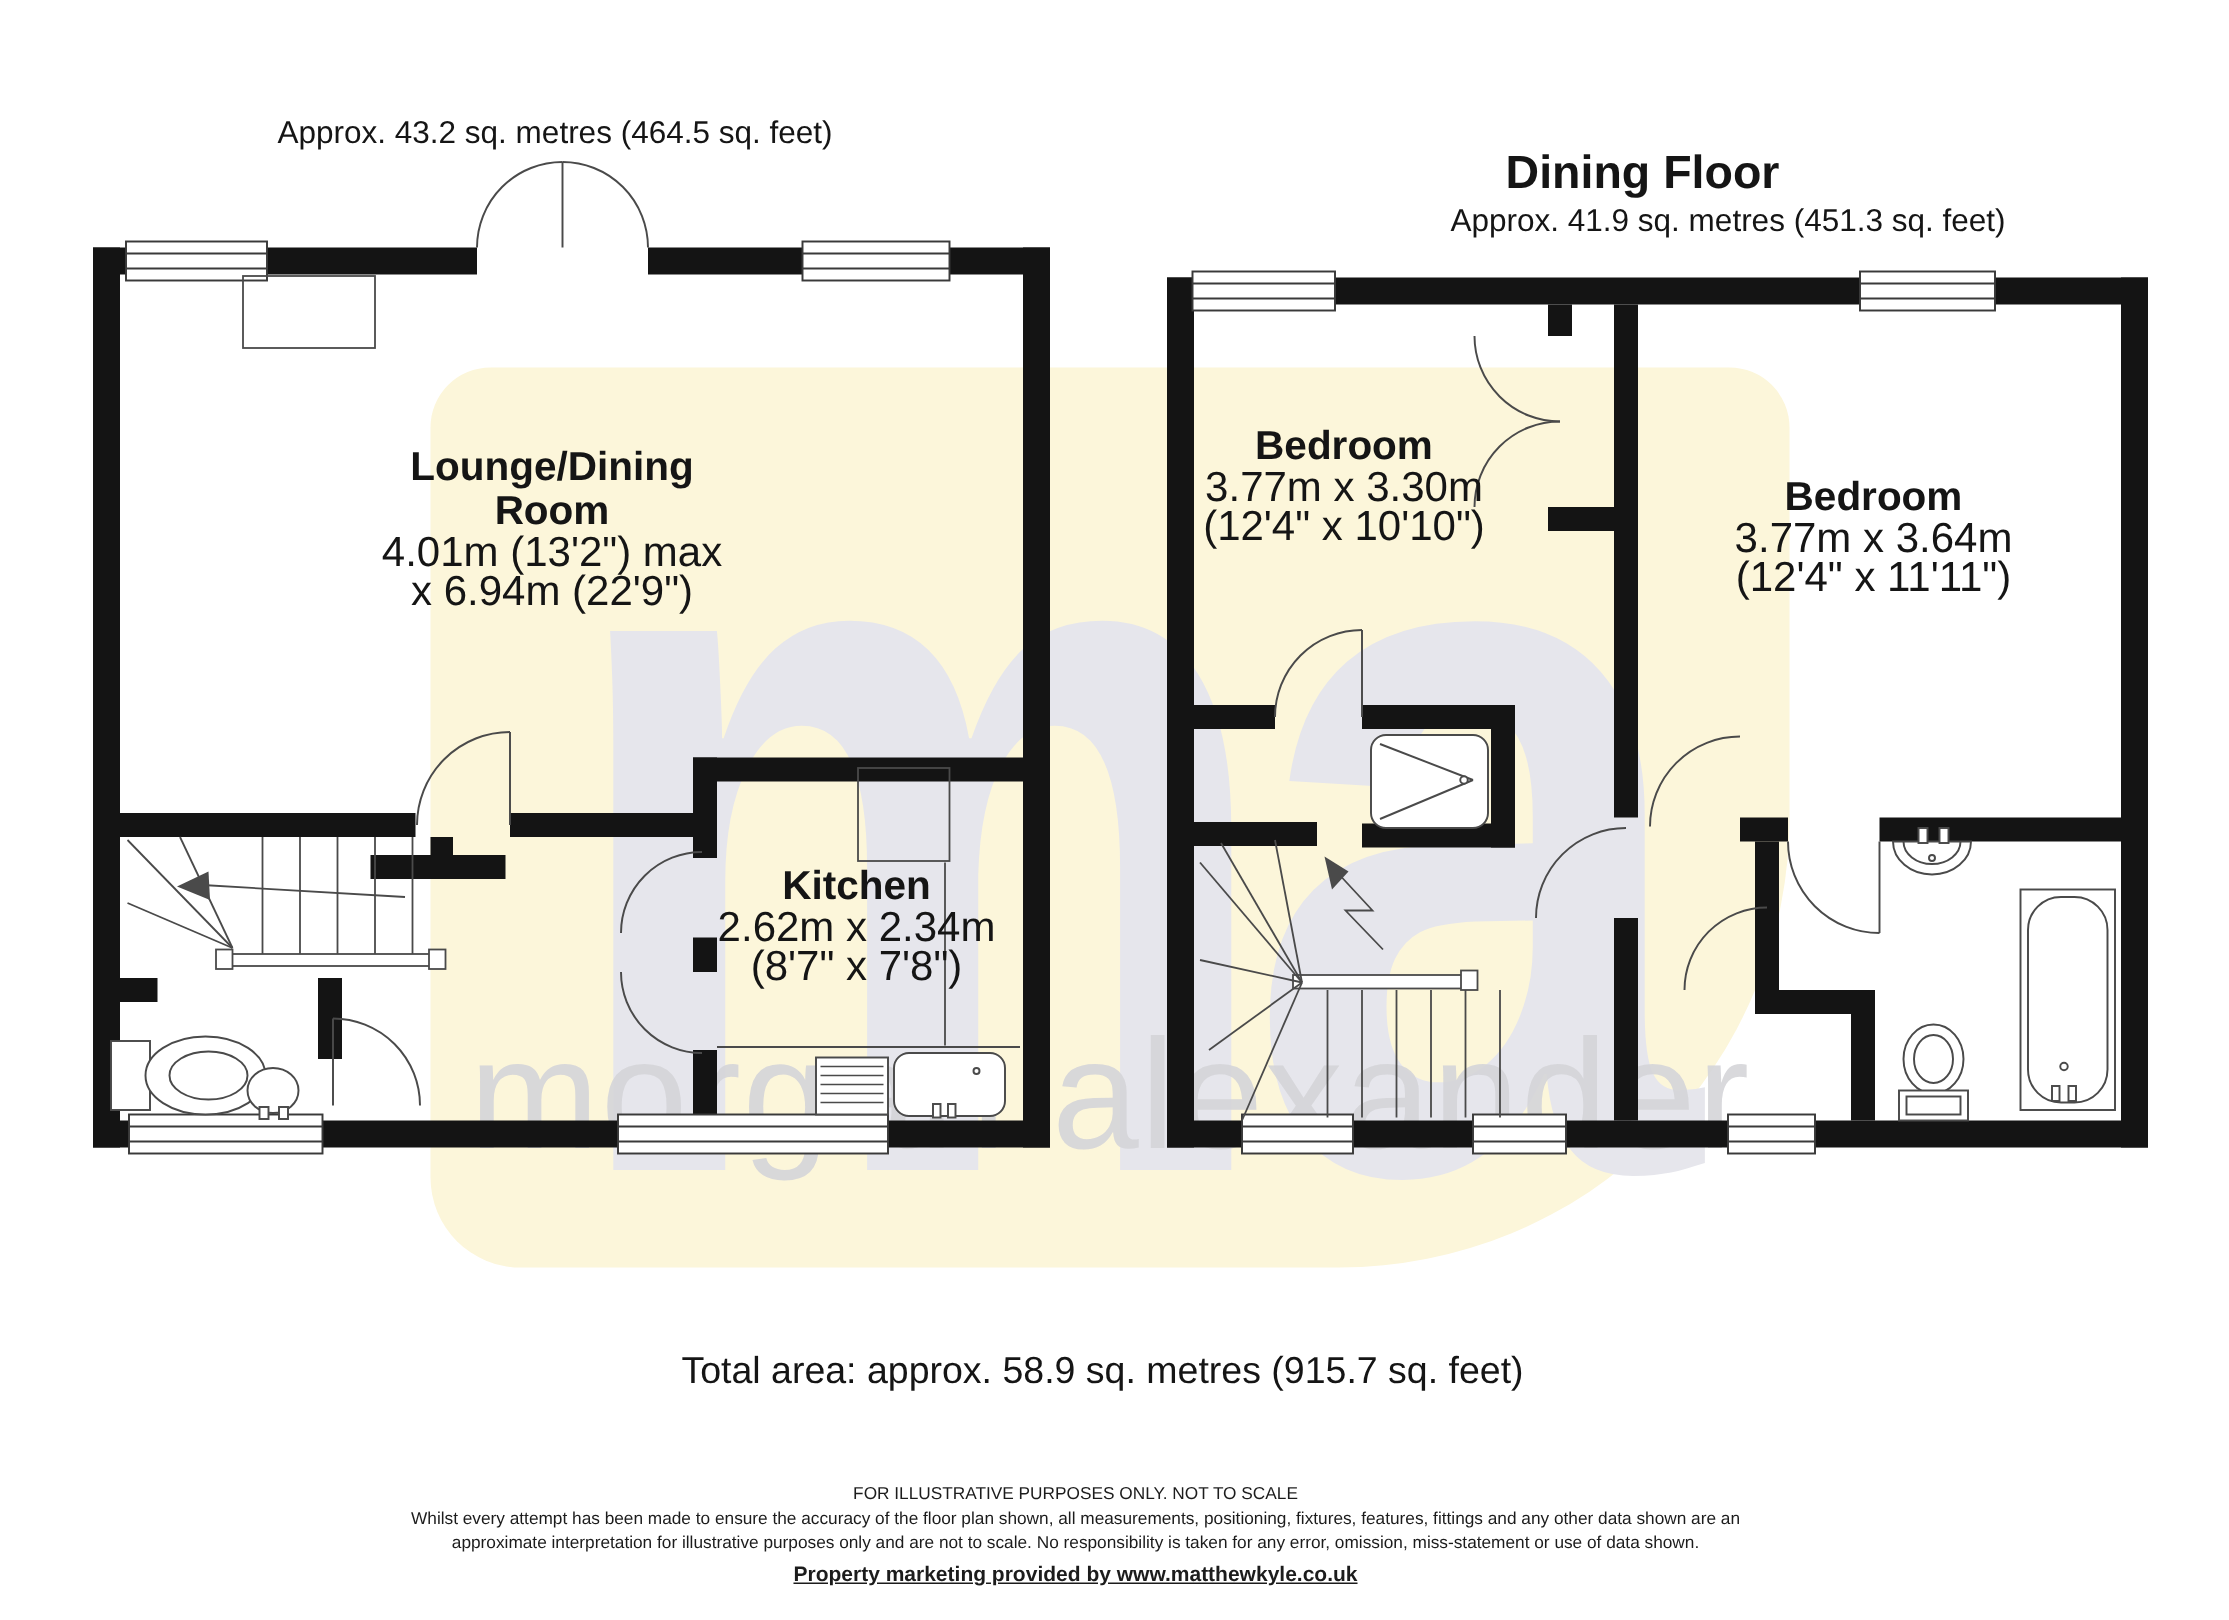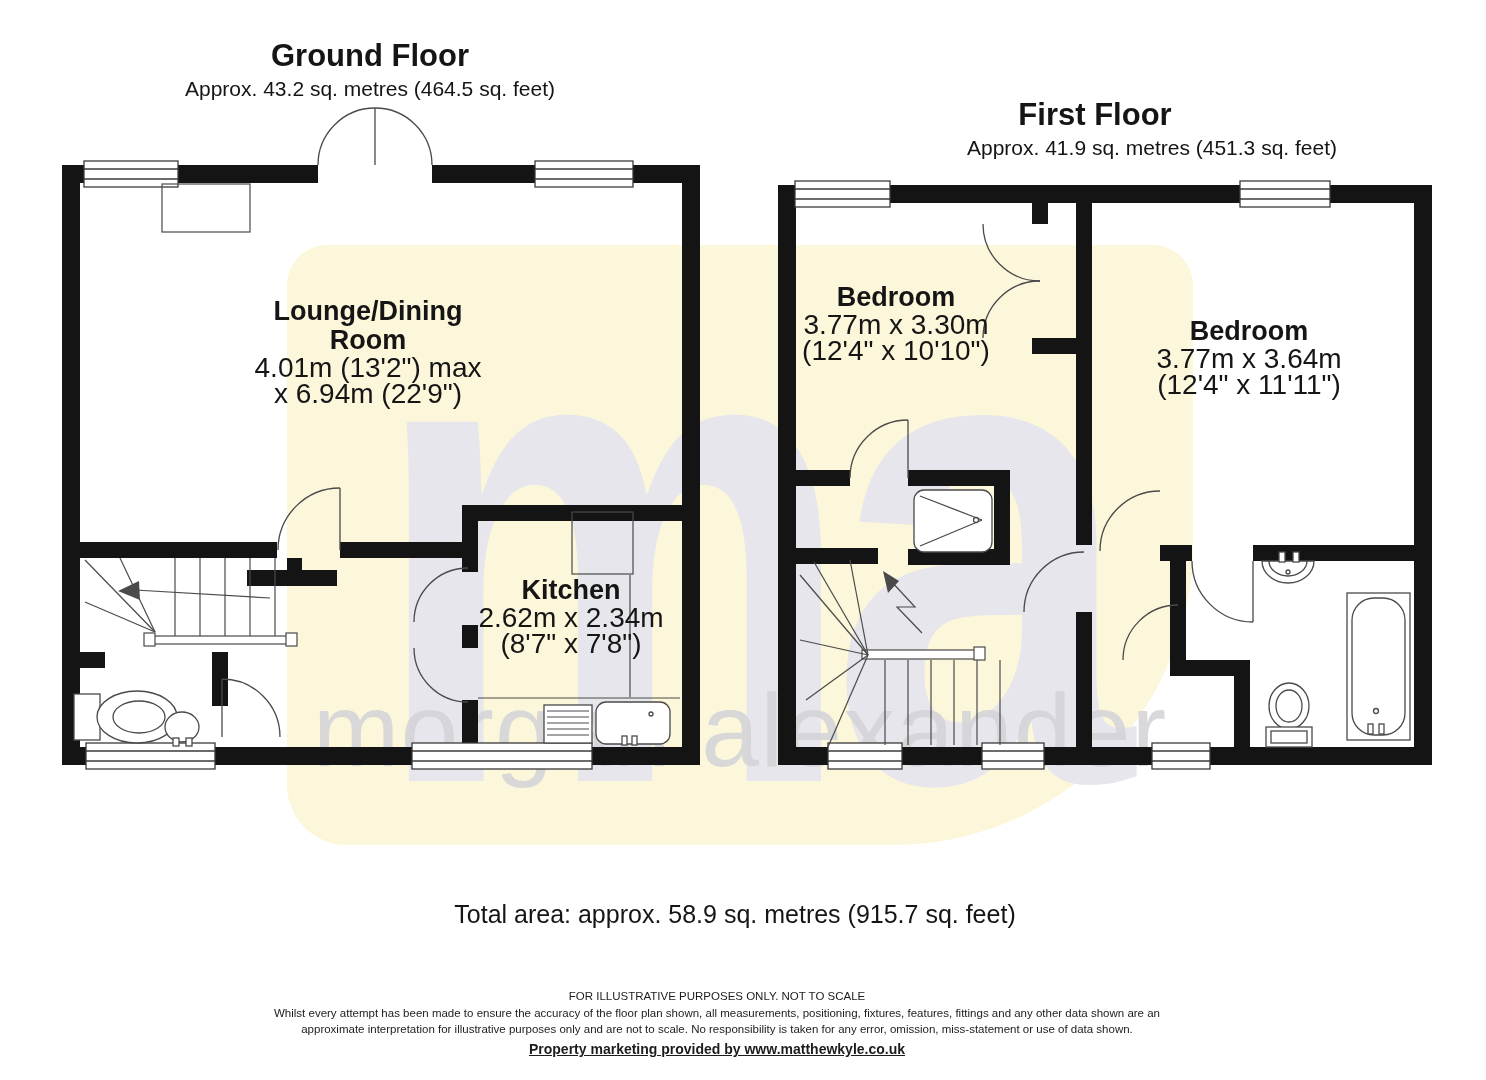--- a/index.html
+++ b/index.html
@@ -251,24 +251,23 @@
       </g>
       <g stroke="#4a4a4a" stroke-width="1.3" fill="#ffffff">
         <ellipse cx="1289" cy="706" rx="20" ry="23"></ellipse>
         <ellipse cx="1289" cy="706" rx="13" ry="16"></ellipse>
         <rect x="1266" y="727" width="46" height="20"></rect>
         <rect x="1271" y="731" width="36" height="12"></rect>
       </g>
     </g>
   </svg>
 
-  <div class="lbl floor-title" style="left:370px;top:38px;">Ground Floor</div>
   <div class="lbl floor-area" style="left:370px;top:77px;">Approx. 43.2 sq. metres (464.5 sq. feet)</div>
 
-  <div class="lbl floor-title" style="left:1095px;top:97px;">First Floor</div>
+  <div class="lbl floor-title" style="left:1095px;top:97px;">Dining Floor</div>
   <div class="lbl floor-area" style="left:1152px;top:136px;">Approx. 41.9 sq. metres (451.3 sq. feet)</div>
 
   <div class="lbl" style="left:368px;top:297px;">
     <span class="room-name">Lounge/Dining</span>
     <span class="room-name">Room</span>
     <span class="room-dim">4.01m (13'2") max</span>
     <span class="room-dim">x 6.94m (22'9")</span>
   </div>
 
   <div class="lbl" style="left:571px;top:576px;">

